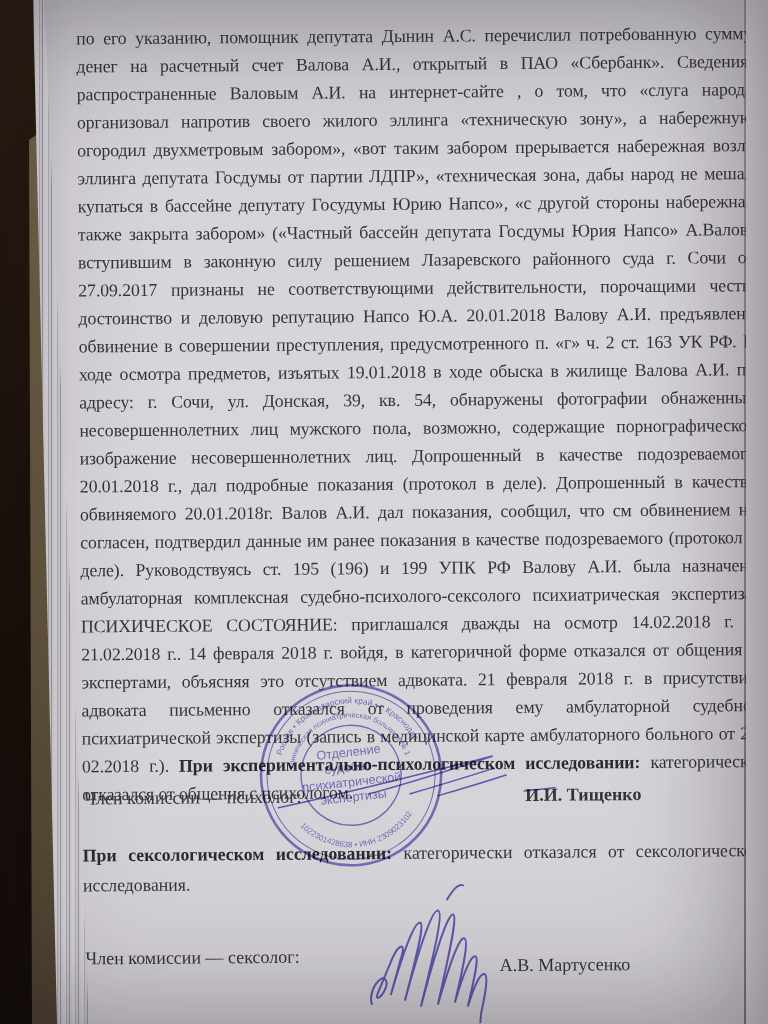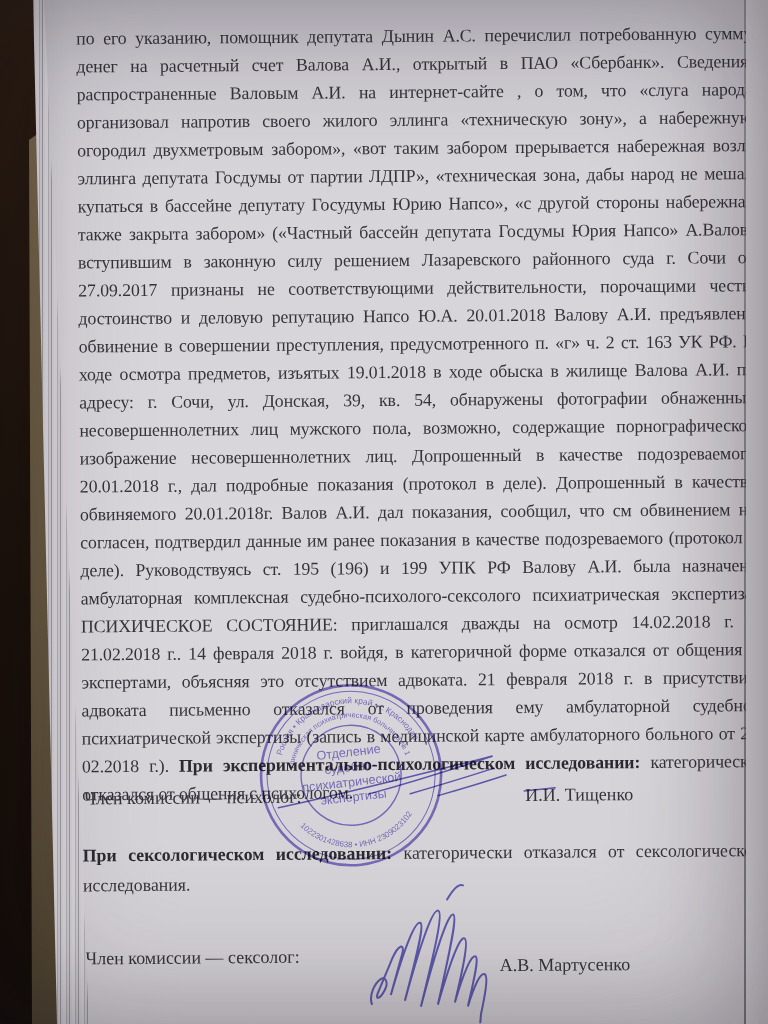--- a/index.html
+++ b/index.html
@@ -24,21 +24,21 @@
   .rightstrip{position:absolute;top:0;left:746px;width:22px;height:1024px;
     background:linear-gradient(90deg,#dcd9de,#d2cfd4);}
   .content{position:absolute;inset:0;transform:rotate(-0.45deg);transform-origin:50% 0;
     font-family:"Liberation Serif",serif;color:#36343b;}
   .par{position:absolute;left:76px;top:22px;width:676px;
     font-size:17.8px;line-height:28px;text-align:justify;letter-spacing:-0.1px;}
   .par b{font-weight:700;color:#2c2a31;}
   .sigrow-label{position:absolute;font-size:18px;white-space:nowrap;}
   .sigrow-name{position:absolute;font-size:18px;white-space:nowrap;}
   #psy-label{left:78px;top:786px;}
-  #psy-name{left:519px;top:786px;}
+  #psy-name{left:519px;top:786px;font-weight:bold;}
   .par2{position:absolute;left:76px;top:838px;width:686px;
     font-size:17.8px;line-height:30px;text-align:justify;}
   .par2 b{font-weight:700;color:#2c2a31;}
   #sex-label{left:78px;top:946px;}
   #sex-name{left:492px;top:956px;}
   .stamp{position:absolute;left:249px;top:679px;width:192px;height:192px;
     opacity:.88;transform:rotate(-6deg);mix-blend-mode:multiply;}
   .inkoverlay{position:absolute;inset:0;pointer-events:none;mix-blend-mode:multiply;}
   .vignette{position:absolute;inset:0;pointer-events:none;
     box-shadow:inset 0 0 150px rgba(22,16,26,.32), inset -40px 0 80px rgba(30,24,34,.12);}

